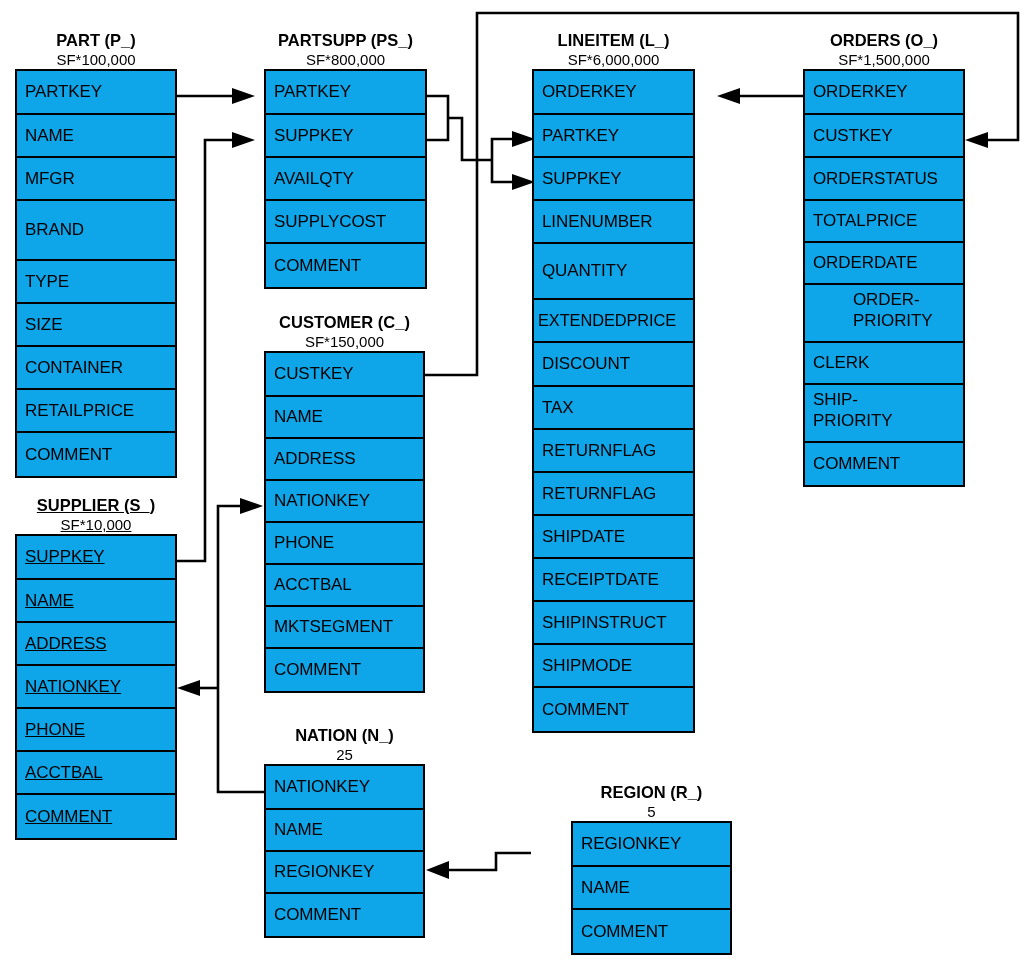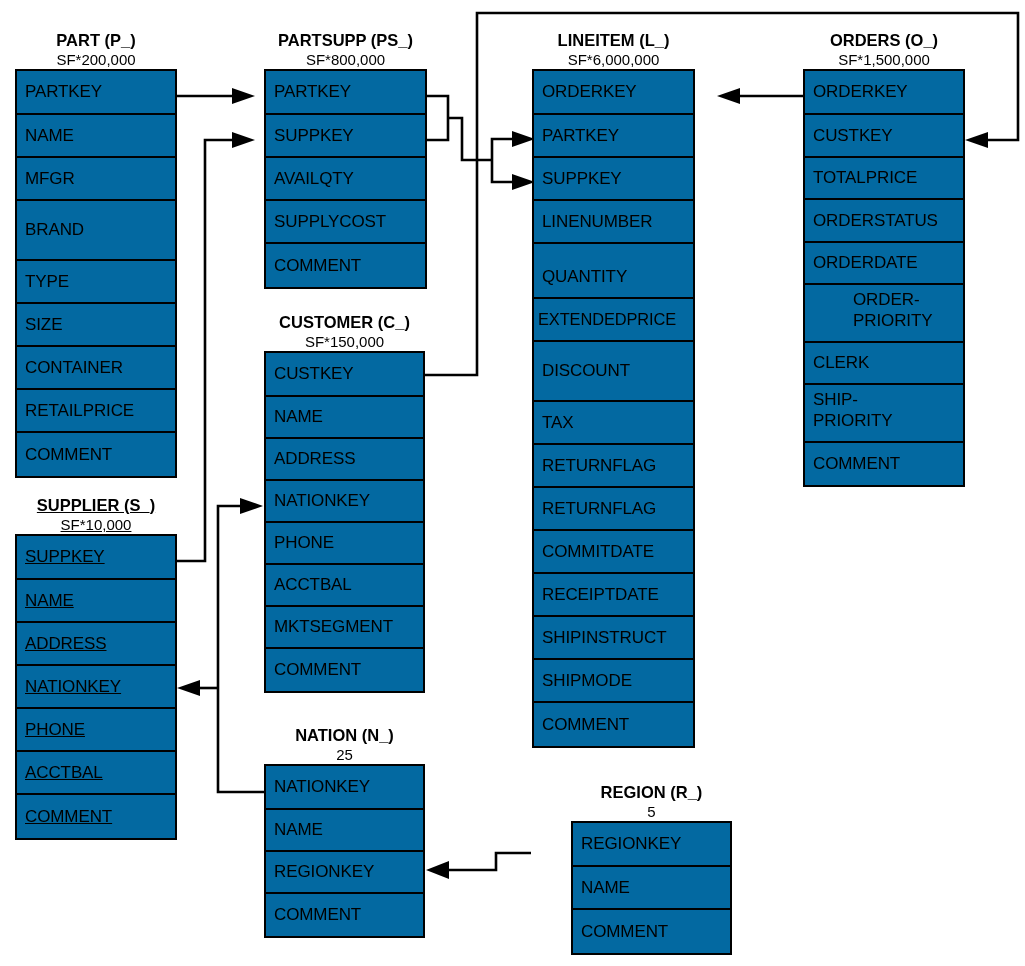--- a/index.html
+++ b/index.html
@@ -28,21 +28,21 @@
   }
   .entity-card {
     font-size: 15px;
     color: #000000;
     text-align: center;
     line-height: 19px;
     white-space: nowrap;
   }
   .entity-box {
     border: 2.5px solid #000000;
-    background: #0369a1;
+    background: #0ea5e9;
     box-sizing: border-box;
   }
   .attr {
     border-bottom: 2.5px solid #000000;
     box-sizing: border-box;
     display: flex;
     align-items: center;
     padding-left: 8px;
     font-size: 17px;
     color: #000000;
@@ -105,21 +105,21 @@
     <polygon points="240,498 263,506 240,514"></polygon>
     <path d="M218,688 L200,688"></path>
     <polygon points="200,680 177,688 200,696"></polygon>
 
     <path d="M531,853 L496,853 L496,870 L449,870"></path>
     <polygon points="449,861 426,870 449,879"></polygon>
   </svg>
 
   <div class="entity" style="left:15px; top:30px; width:162px;">
     <div class="entity-title">PART (P_)</div>
-    <div class="entity-card">SF*200,000</div>
+    <div class="entity-card">SF*100,000</div>
     <div class="entity-box">
       <div class="attr" style="height:44px;">PARTKEY</div>
       <div class="attr" style="height:43px;">NAME</div>
       <div class="attr" style="height:43px;">MFGR</div>
       <div class="attr" style="height:60px;">BRAND</div>
       <div class="attr" style="height:43px;">TYPE</div>
       <div class="attr" style="height:43px;">SIZE</div>
       <div class="attr" style="height:43px;">CONTAINER</div>
       <div class="attr" style="height:43px;text-align:center;">RETAILPRICE</div>
       <div class="attr" style="height:43px;">COMMENT</div>
@@ -189,42 +189,42 @@
   </div>
 
   <div class="entity" style="left:532px; top:30px; width:163px;">
     <div class="entity-title">LINEITEM (L_)</div>
     <div class="entity-card">SF*6,000,000</div>
     <div class="entity-box">
       <div class="attr" style="height:44px;">ORDERKEY</div>
       <div class="attr" style="height:43px;">PARTKEY</div>
       <div class="attr" style="height:43px;">SUPPKEY</div>
       <div class="attr" style="height:43px;">LINENUMBER</div>
-      <div class="attr" style="height:43px;margin-top:12px;">QUANTITY</div>
+      <div class="attr" style="height:56px;">QUANTITY</div>
       <div class="attr" style="height:43px; padding-left:4px; font-size:16.4px;">EXTENDEDPRICE</div>
-      <div class="attr" style="height:60px;">DISCOUNT</div>
+      <div class="attr" style="height:44px;">DISCOUNT</div>
       <div class="attr" style="height:43px;">TAX</div>
       <div class="attr" style="height:43px;">RETURNFLAG</div>
       <div class="attr" style="height:43px;">RETURNFLAG</div>
-      <div class="attr" style="height:43px;">COMMITDATE</div>
+      <div class="attr" style="height:43px;">SHIPDATE</div>
       <div class="attr" style="height:43px;">RECEIPTDATE</div>
       <div class="attr" style="height:43px;">SHIPINSTRUCT</div>
       <div class="attr" style="height:43px;">SHIPMODE</div>
       <div class="attr" style="height:43px;">COMMENT</div>
     </div>
   </div>
 
   <div class="entity" style="left:803px; top:30px; width:162px;">
     <div class="entity-title">ORDERS (O_)</div>
     <div class="entity-card">SF*1,500,000</div>
     <div class="entity-box">
       <div class="attr" style="height:44px;">ORDERKEY</div>
       <div class="attr" style="height:43px;">CUSTKEY</div>
+      <div class="attr" style="height:43px;">ORDERSTATUS</div>
       <div class="attr" style="height:42px;">TOTALPRICE</div>
-      <div class="attr" style="height:43px;">ORDERSTATUS</div>
       <div class="attr" style="height:42px;">ORDERDATE</div>
       <div class="attr two-line" style="height:58px;padding-left:48px;">ORDER-
 PRIORITY</div>
       <div class="attr" style="height:42px;text-align:center;">CLERK</div>
       <div class="attr two-line" style="height:58px;">SHIP-
 PRIORITY</div>
       <div class="attr" style="height:42px;">COMMENT</div>
     </div>
   </div>
 

